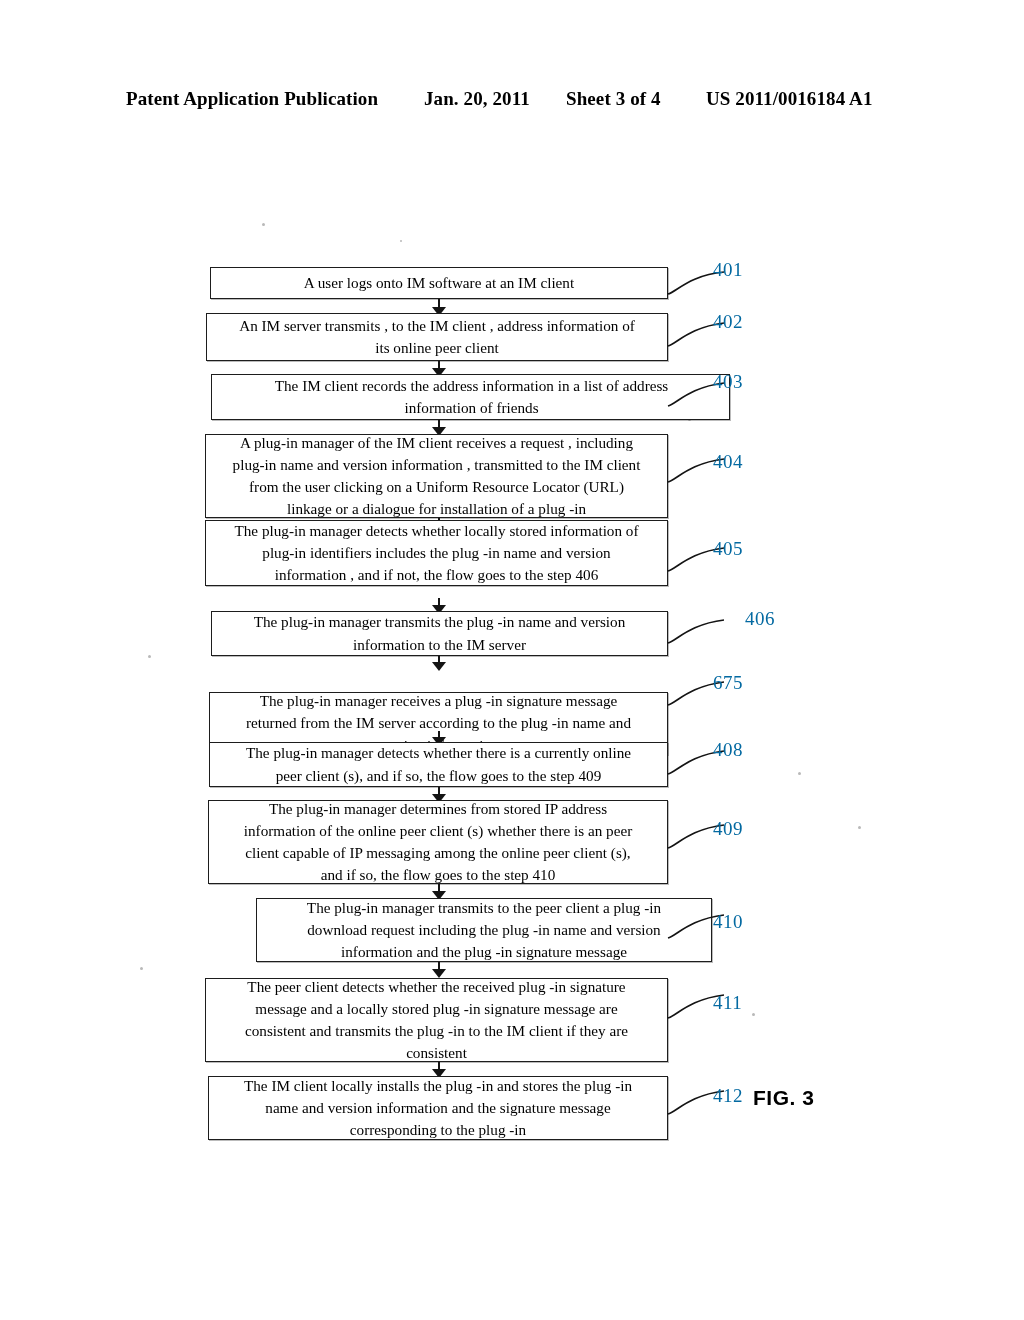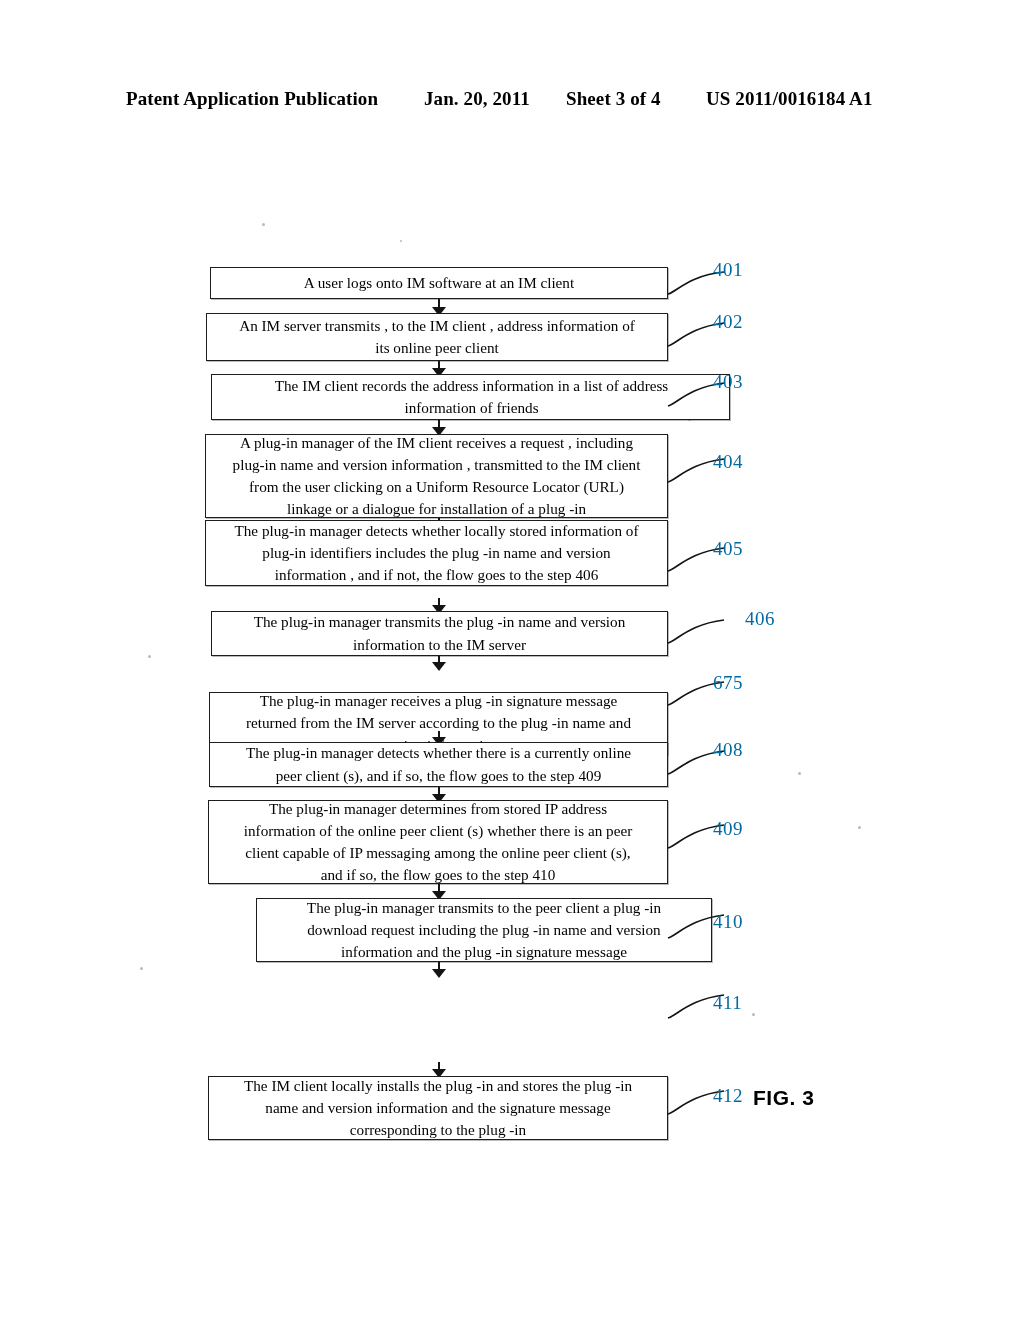--- a/index.html
+++ b/index.html
@@ -248,20 +248,26 @@
 download request including the plug  -in name and version
 information and the plug -in signature message</span>
   </div>
   <div class="conn" style="top:962px; height:12px;"></div>
   <div class="arrowhead" style="top:969px;"></div>
   <svg class="leader" style="left:666px; top:908px;" width="60" height="32" viewBox="0 0 60 32">
     <path d="M2,30 C10,28 24,11 58,7" fill="none" stroke="#141414" stroke-width="1.7"></path>
   </svg>
   <div class="refnum" style="left:713px; top:911px;">410</div>
 
+  <div class="node" style="left:205px; top:978px; width:463px; height:84px;">
+    <span class="txt">The peer client detects whether the received plug  -in signature
+message and a locally stored plug  -in signature message are
+consistent and transmits the plug  -in to the IM client if they are
+consistent</span>
+  </div>
   <div class="conn" style="top:1062px; height:12px;"></div>
   <div class="arrowhead" style="top:1069px;"></div>
   <svg class="leader" style="left:666px; top:988px;" width="60" height="32" viewBox="0 0 60 32">
     <path d="M2,30 C10,28 24,11 58,7" fill="none" stroke="#141414" stroke-width="1.7"></path>
   </svg>
   <div class="refnum" style="left:713px; top:992px;">411</div>
 
   <div class="node" style="left:208px; top:1076px; width:460px; height:64px;">
     <span class="txt">The IM client locally installs the plug  -in and stores the plug -in
 name and version information and the signature message

